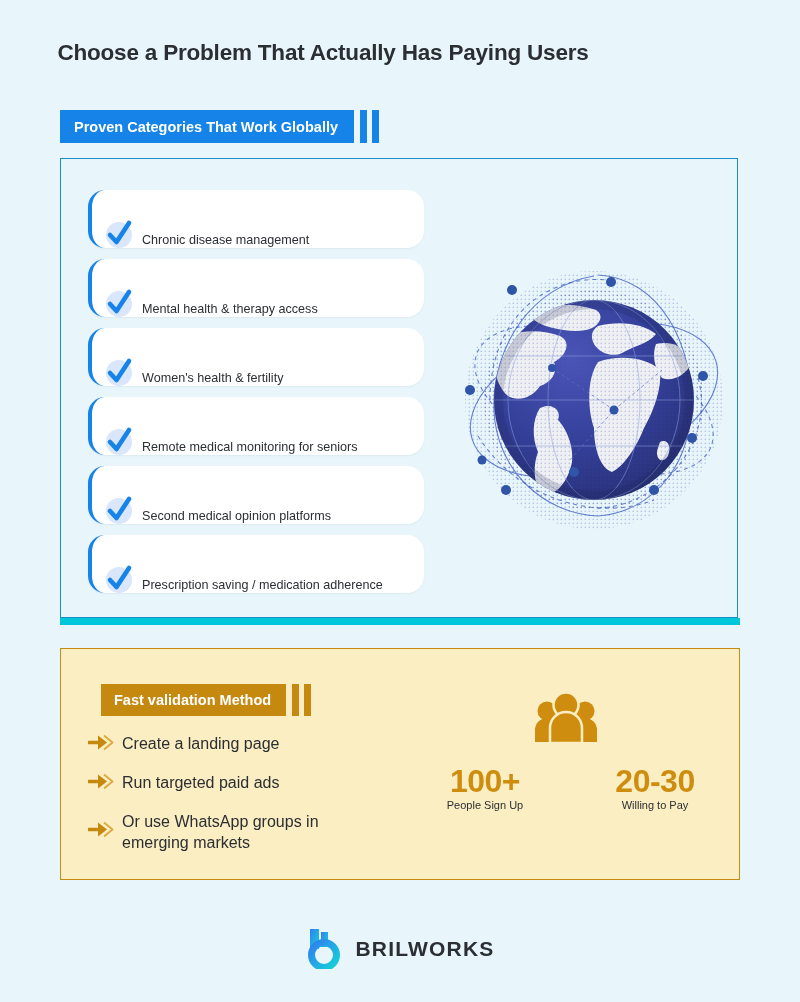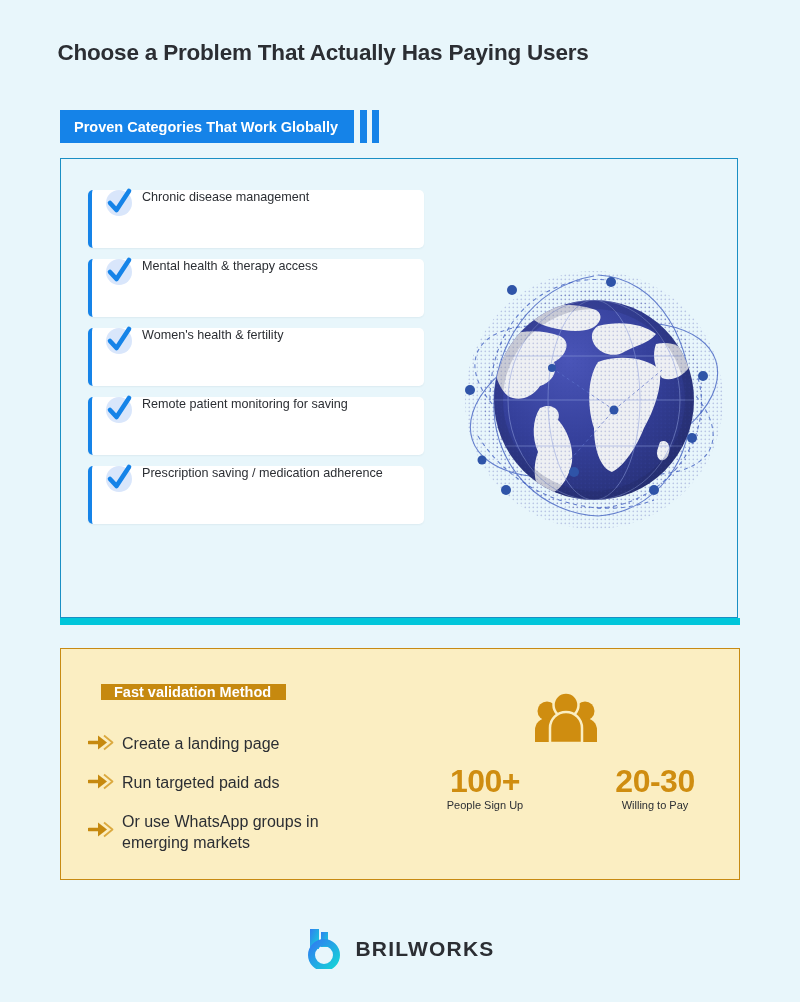--- a/index.html
+++ b/index.html
@@ -74,26 +74,26 @@
   
   .check-list {
     position: absolute;
     top: 190px;
     left: 88px;
     width: 336px;
   }
   .check-item {
     position: relative;
     background: #ffffff;
-    border-radius: 5px;
+    border-radius: 17px;
     border-left: 4px solid #1583e8;
     height: 58px;
     margin-bottom: 11px;
     display: flex;
-    align-items: flex-start;
+    align-items: flex-end;
     padding-left: 14px;
     box-shadow: 0 1px 2px rgba(20,60,90,0.06);
   }
   .check-icon {
     width: 26px;
     height: 26px;
     border-radius: 50%;
     background: #d9e6fb;
     flex: 0 0 26px;
     position: relative;
@@ -119,21 +119,21 @@
   
   .card-validation {
     position: absolute;
     top: 648px;
     left: 60px;
     width: 680px;
     height: 232px;
     background: #fbeec2;
     border: 1.5px solid #c78a13;
   }
-  .badge-gold { top: 684px; left: 101px; height: 32px; flex-direction: column; }
+  .badge-gold { top: 684px; left: 101px; height: 32px; }
   .badge-box-gold {
     background: #c6890f;
     color: #ffffff;
     font-size: 14.5px;
     font-weight: 600;
     display: flex;
     align-items: center;
     padding: 0 15px 0 13px;
     white-space: nowrap;
   }
@@ -252,23 +252,31 @@
     </div>
     <span class="check-label">Women's health &amp; fertility</span>
   </div>
 
   <div class="check-item">
     <div class="check-icon">
       <svg width="30" height="34" viewBox="0 0 30 34">
           <path d="M6 17 L12.5 24 L25 5" stroke="#1583e8" stroke-width="4.6" fill="none" stroke-linecap="round" stroke-linejoin="round"></path>
         </svg>
     </div>
-    <span class="check-label">Remote patient monitoring for saving</span>
-  </div>
-
+    <span class="check-label">Remote medical monitoring for seniors</span>
+  </div>
+
+  <div class="check-item">
+    <div class="check-icon">
+      <svg width="30" height="34" viewBox="0 0 30 34">
+          <path d="M6 17 L12.5 24 L25 5" stroke="#1583e8" stroke-width="4.6" fill="none" stroke-linecap="round" stroke-linejoin="round"></path>
+        </svg>
+    </div>
+    <span class="check-label">Second medical opinion platforms</span>
+  </div>
 
   <div class="check-item">
     <div class="check-icon">
       <svg width="30" height="34" viewBox="0 0 30 34">
           <path d="M6 17 L12.5 24 L25 5" stroke="#1583e8" stroke-width="4.6" fill="none" stroke-linecap="round" stroke-linejoin="round"></path>
         </svg>
     </div>
     <span class="check-label">Prescription saving / medication adherence</span>
   </div>
 

